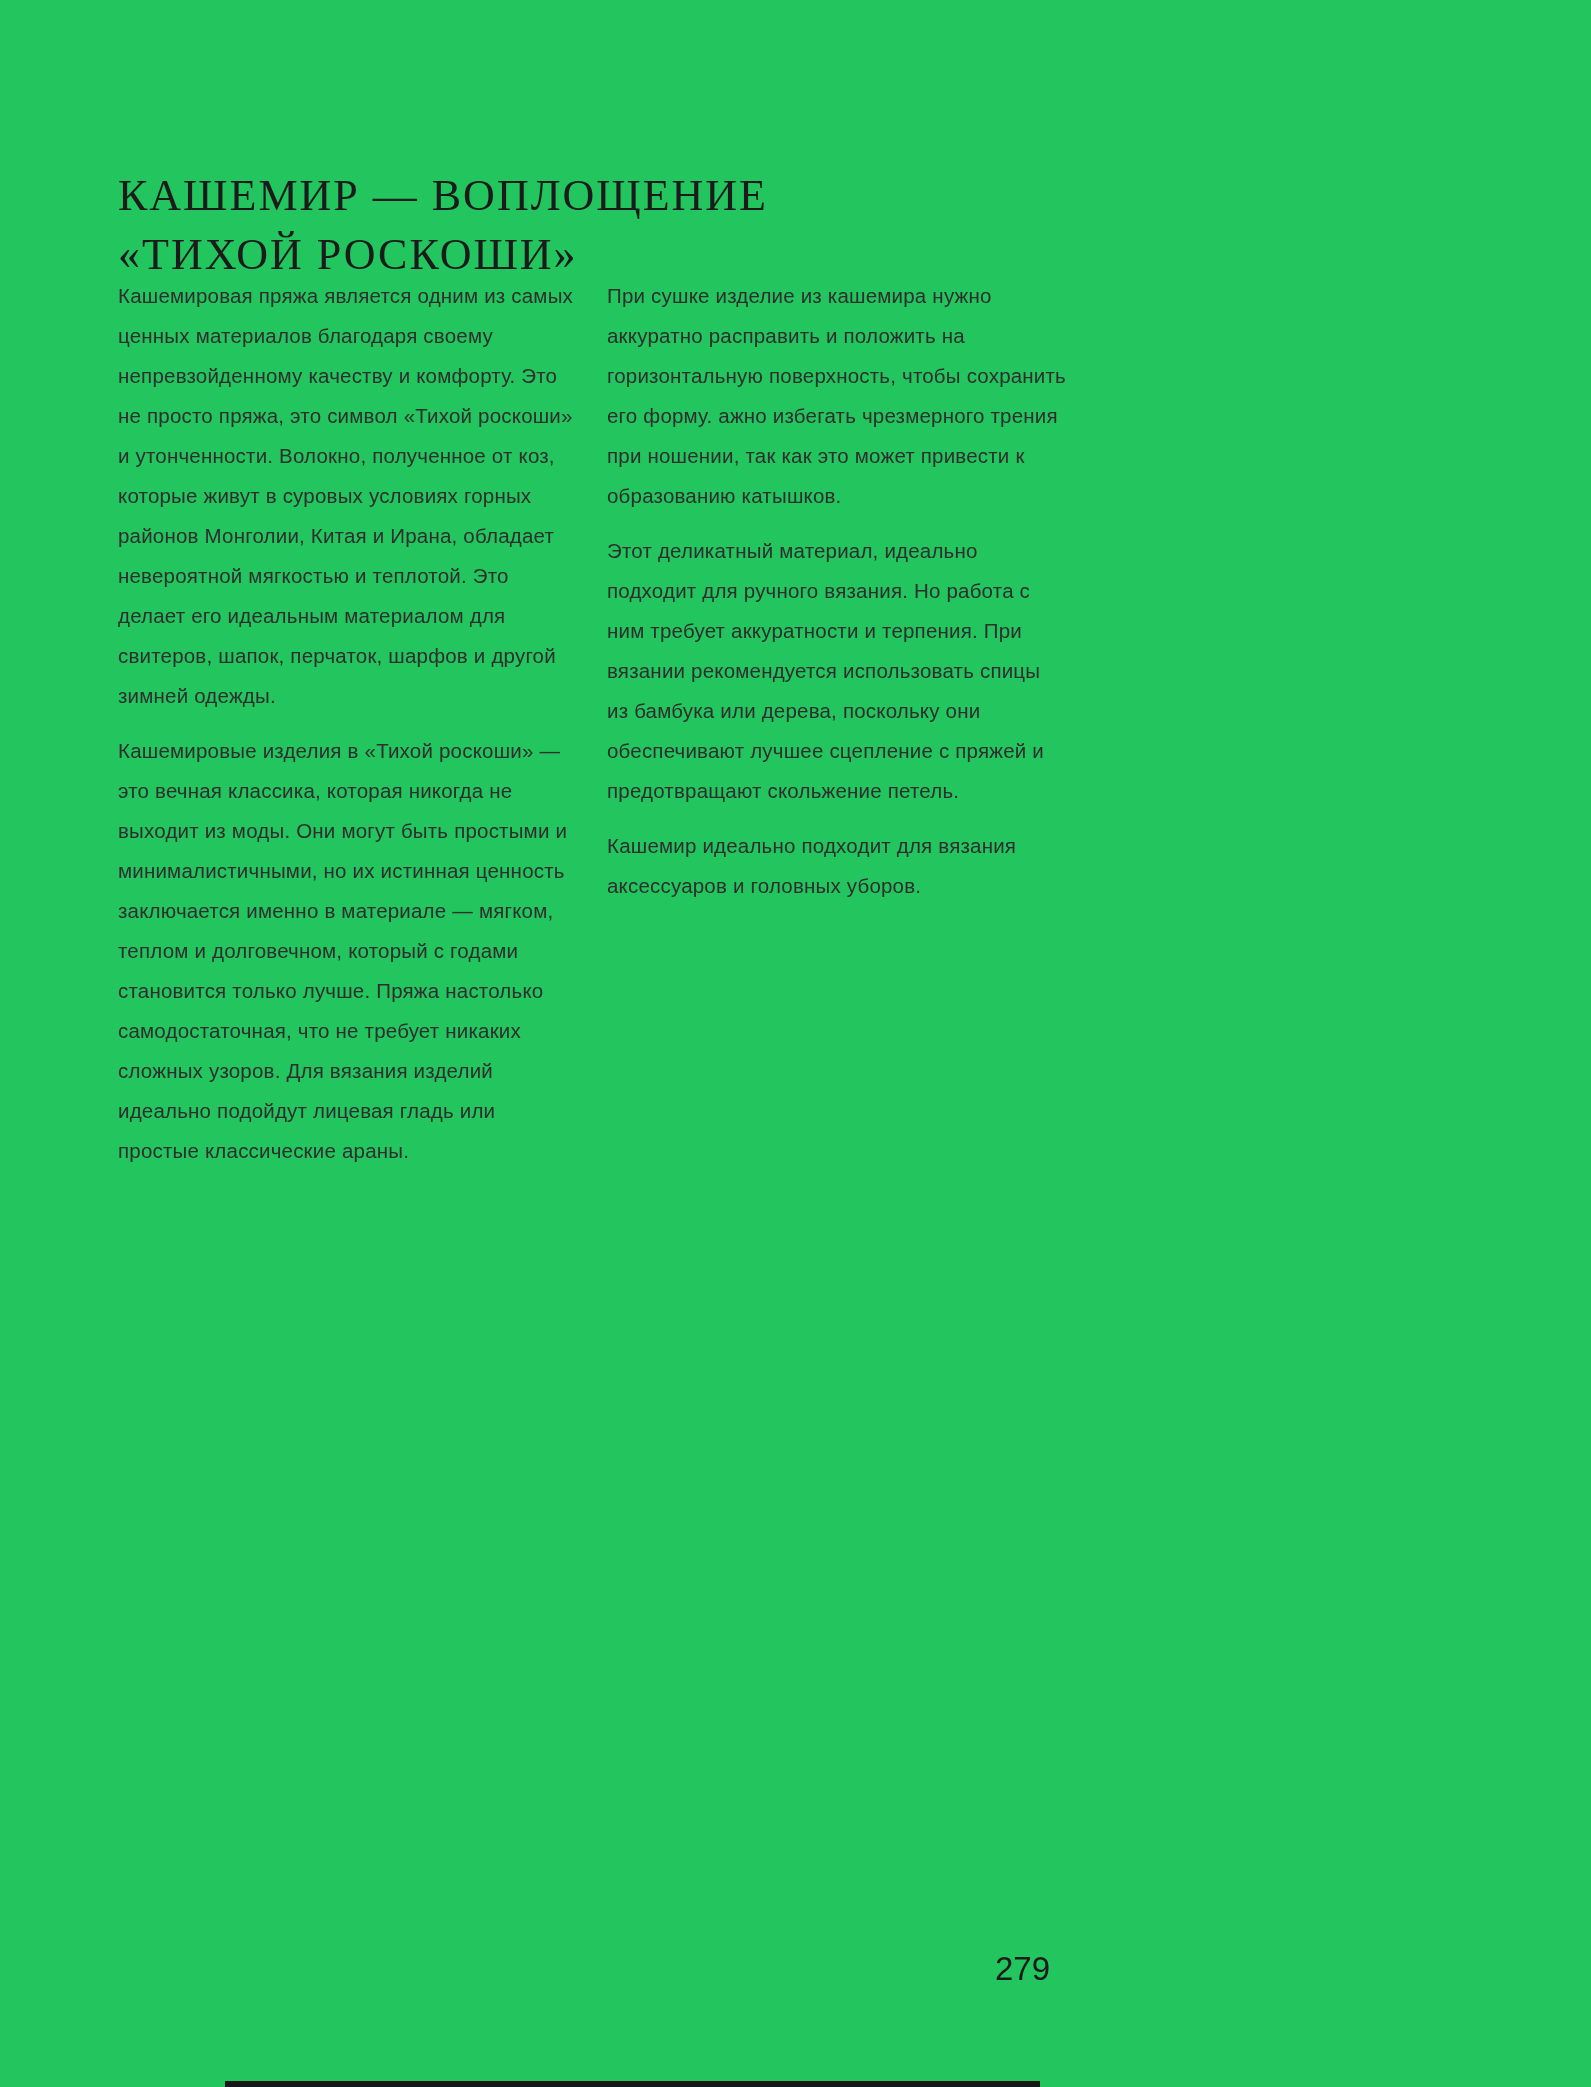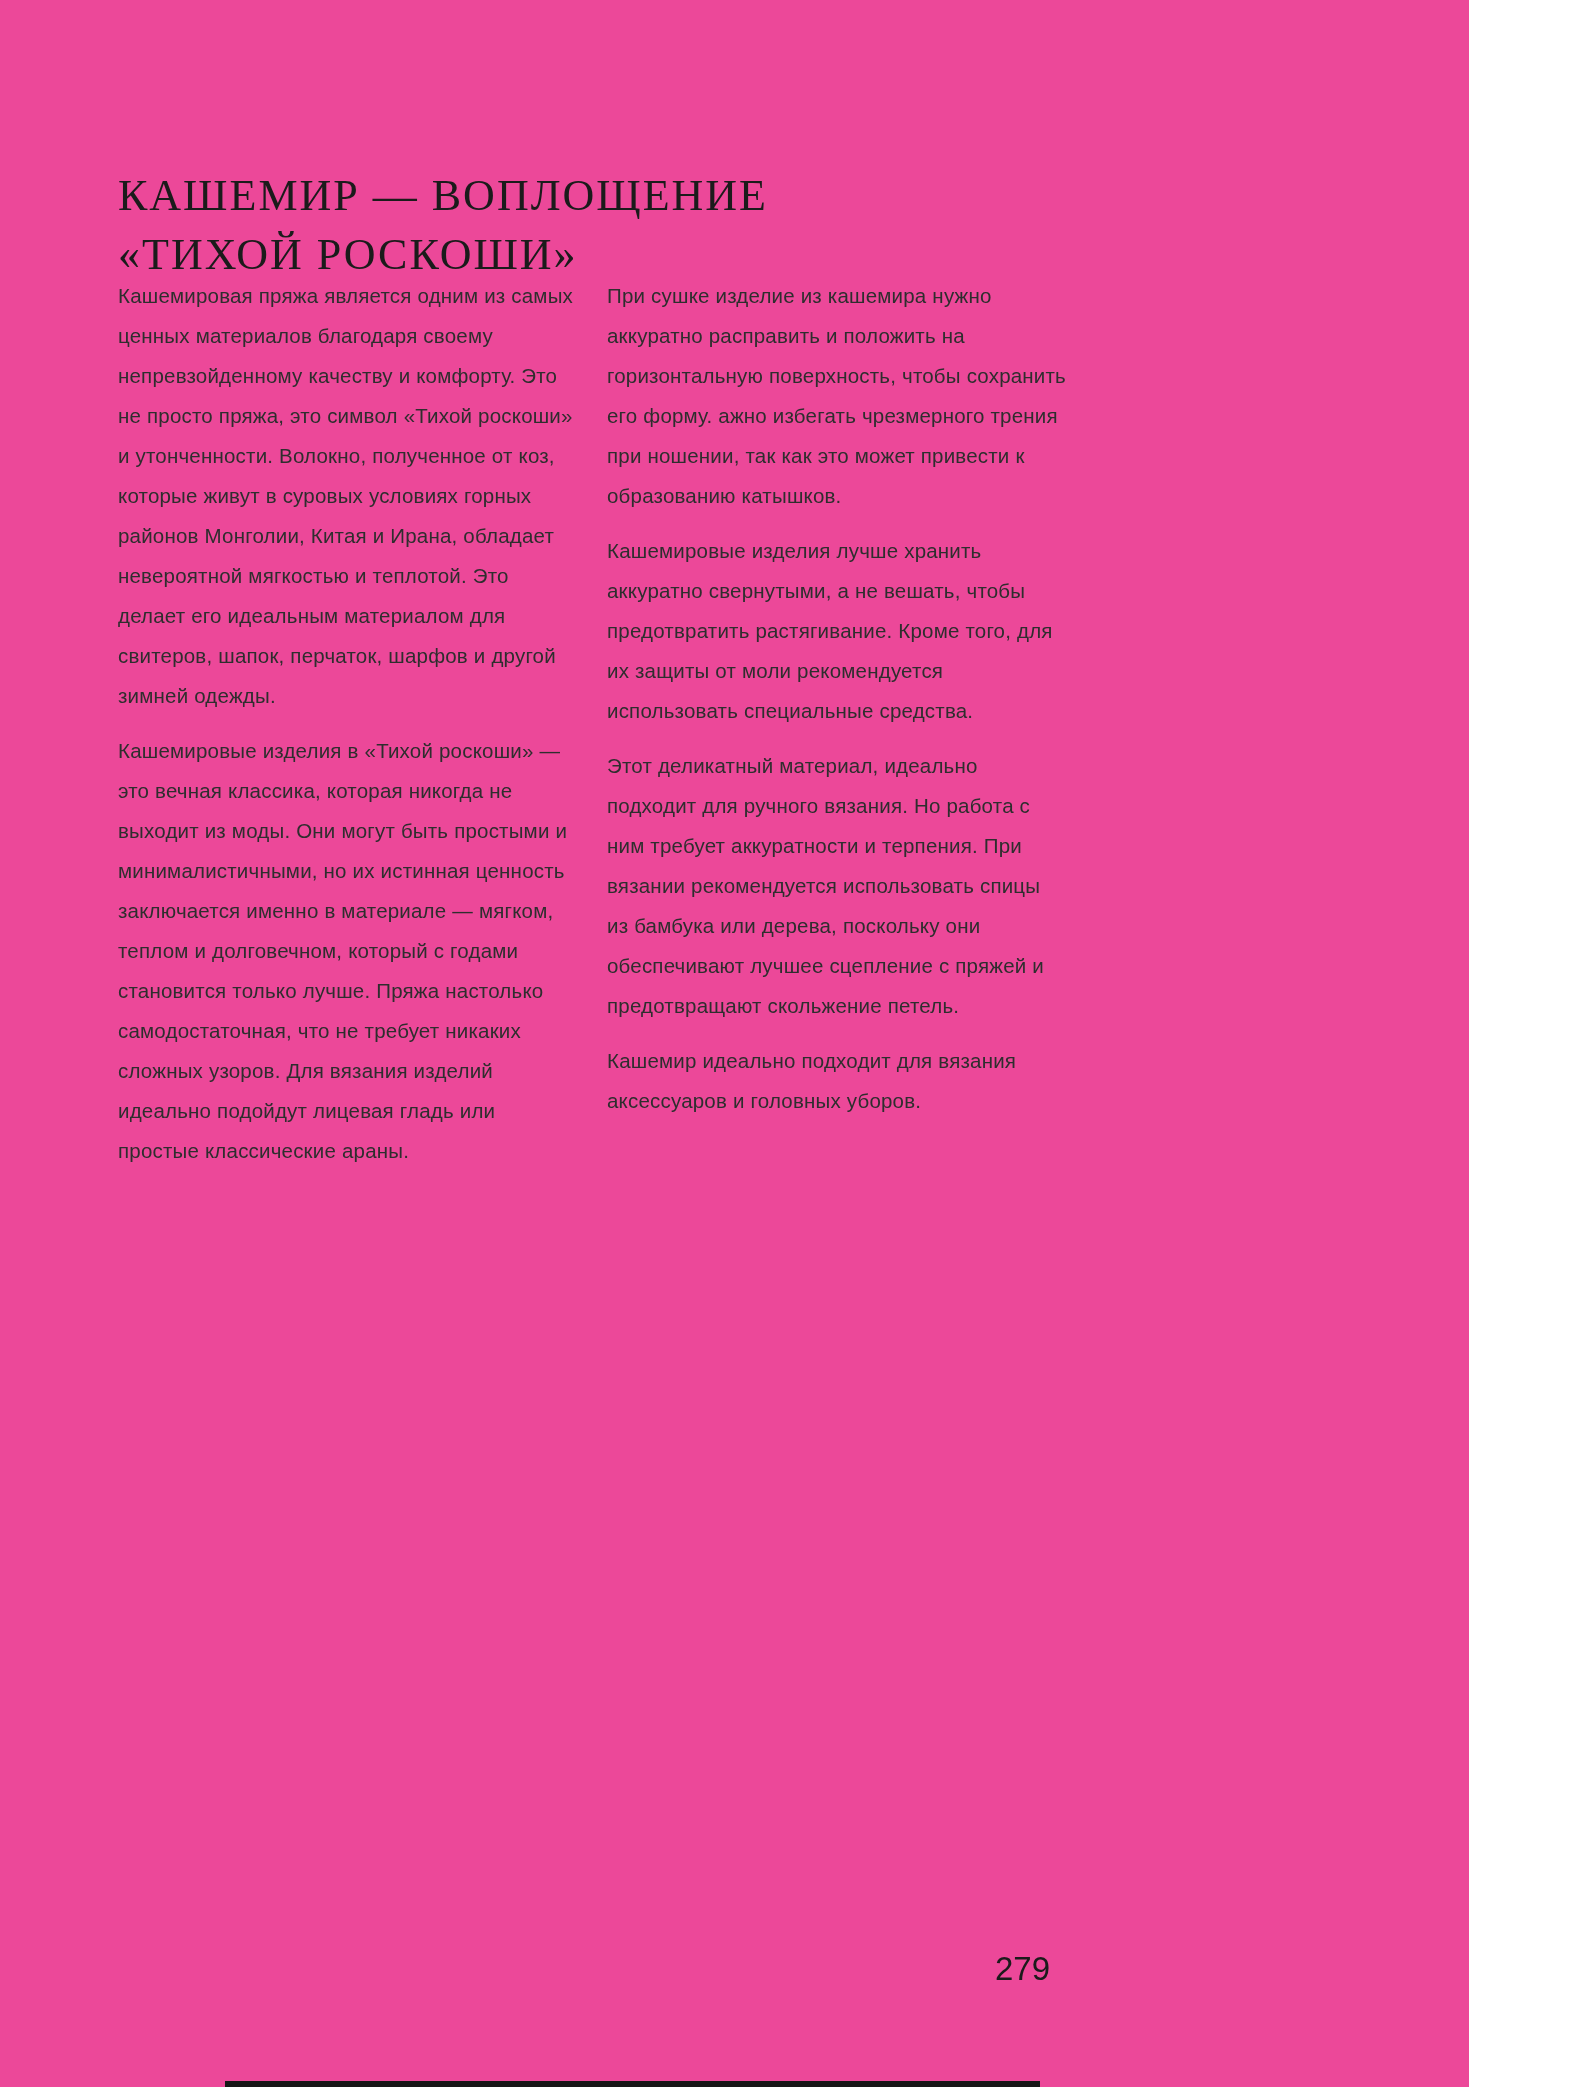--- a/index.html
+++ b/index.html
@@ -2,23 +2,23 @@
 <html><head>
 <meta charset="utf-8">
 <style>
   html, body {
     margin: 0;
     padding: 0;
     background: #ffffff;
   }
   .page {
     position: relative;
-    width: 1469px;
+    width: 1591px;
     height: 2087px;
-    background: #ec4899;
+    background: #22c55e;
     font-family: "Liberation Sans", sans-serif;
     color: #2e2e2e;
     overflow: hidden;
   }
   .title {
     position: absolute;
     left: 118px;
     top: 138px;
     font-family: "Liberation Serif", serif;
     font-weight: 500;
@@ -72,21 +72,20 @@
     <span>«ТИХОЙ РОСКОШИ»</span>
   </h1>
 
   <div class="columns">
     <div class="col">
       <p>Кашемировая пряжа является одним из самых ценных материалов благодаря своему непревзойденному качеству и комфорту. Это не просто пряжа, это символ «Тихой роскоши» и утонченности. Волокно, полученное от коз, которые живут в суровых условиях горных районов Монголии, Китая и Ирана, обладает невероятной мягкостью и теплотой. Это делает его идеальным материалом для свитеров, шапок, перчаток, шарфов и другой зимней одежды.</p>
       <p>Кашемировые изделия в «Тихой роскоши» — это вечная классика, которая никогда не выходит из моды. Они могут быть простыми и минималистичными, но их истинная ценность заключается именно в материале — мягком, теплом и долговечном, который с годами становится только лучше. Пряжа настолько самодостаточная, что не требует никаких сложных узоров. Для вязания изделий идеально подойдут лицевая гладь или простые классические араны.</p>
     </div>
     <div class="col">
       <p>При сушке изделие из кашемира нужно аккуратно расправить и положить на горизонтальную поверхность, чтобы сохранить его форму. ажно избегать чрезмерного трения при ношении, так как это может привести к образованию катышков.</p>
-      <p>Кашемировые изделия лучше хранить аккуратно свернутыми, а не вешать, чтобы предотвратить растягивание. Кроме того, для их защиты от моли рекомендуется использовать специальные средства.</p>
       <p>Этот деликатный материал, идеально подходит для ручного вязания. Но работа с ним требует аккуратности и терпения. При вязании рекомендуется использовать спицы из бамбука или дерева, поскольку они обеспечивают лучшее сцепление с пряжей и предотвращают скольжение петель.</p>
       <p>Кашемир идеально подходит для вязания аксессуаров и головных уборов.</p>
     </div>
   </div>
 
   <div class="page-number">279</div>
 
   <div class="bottom-bar"></div>
 
 </div>

